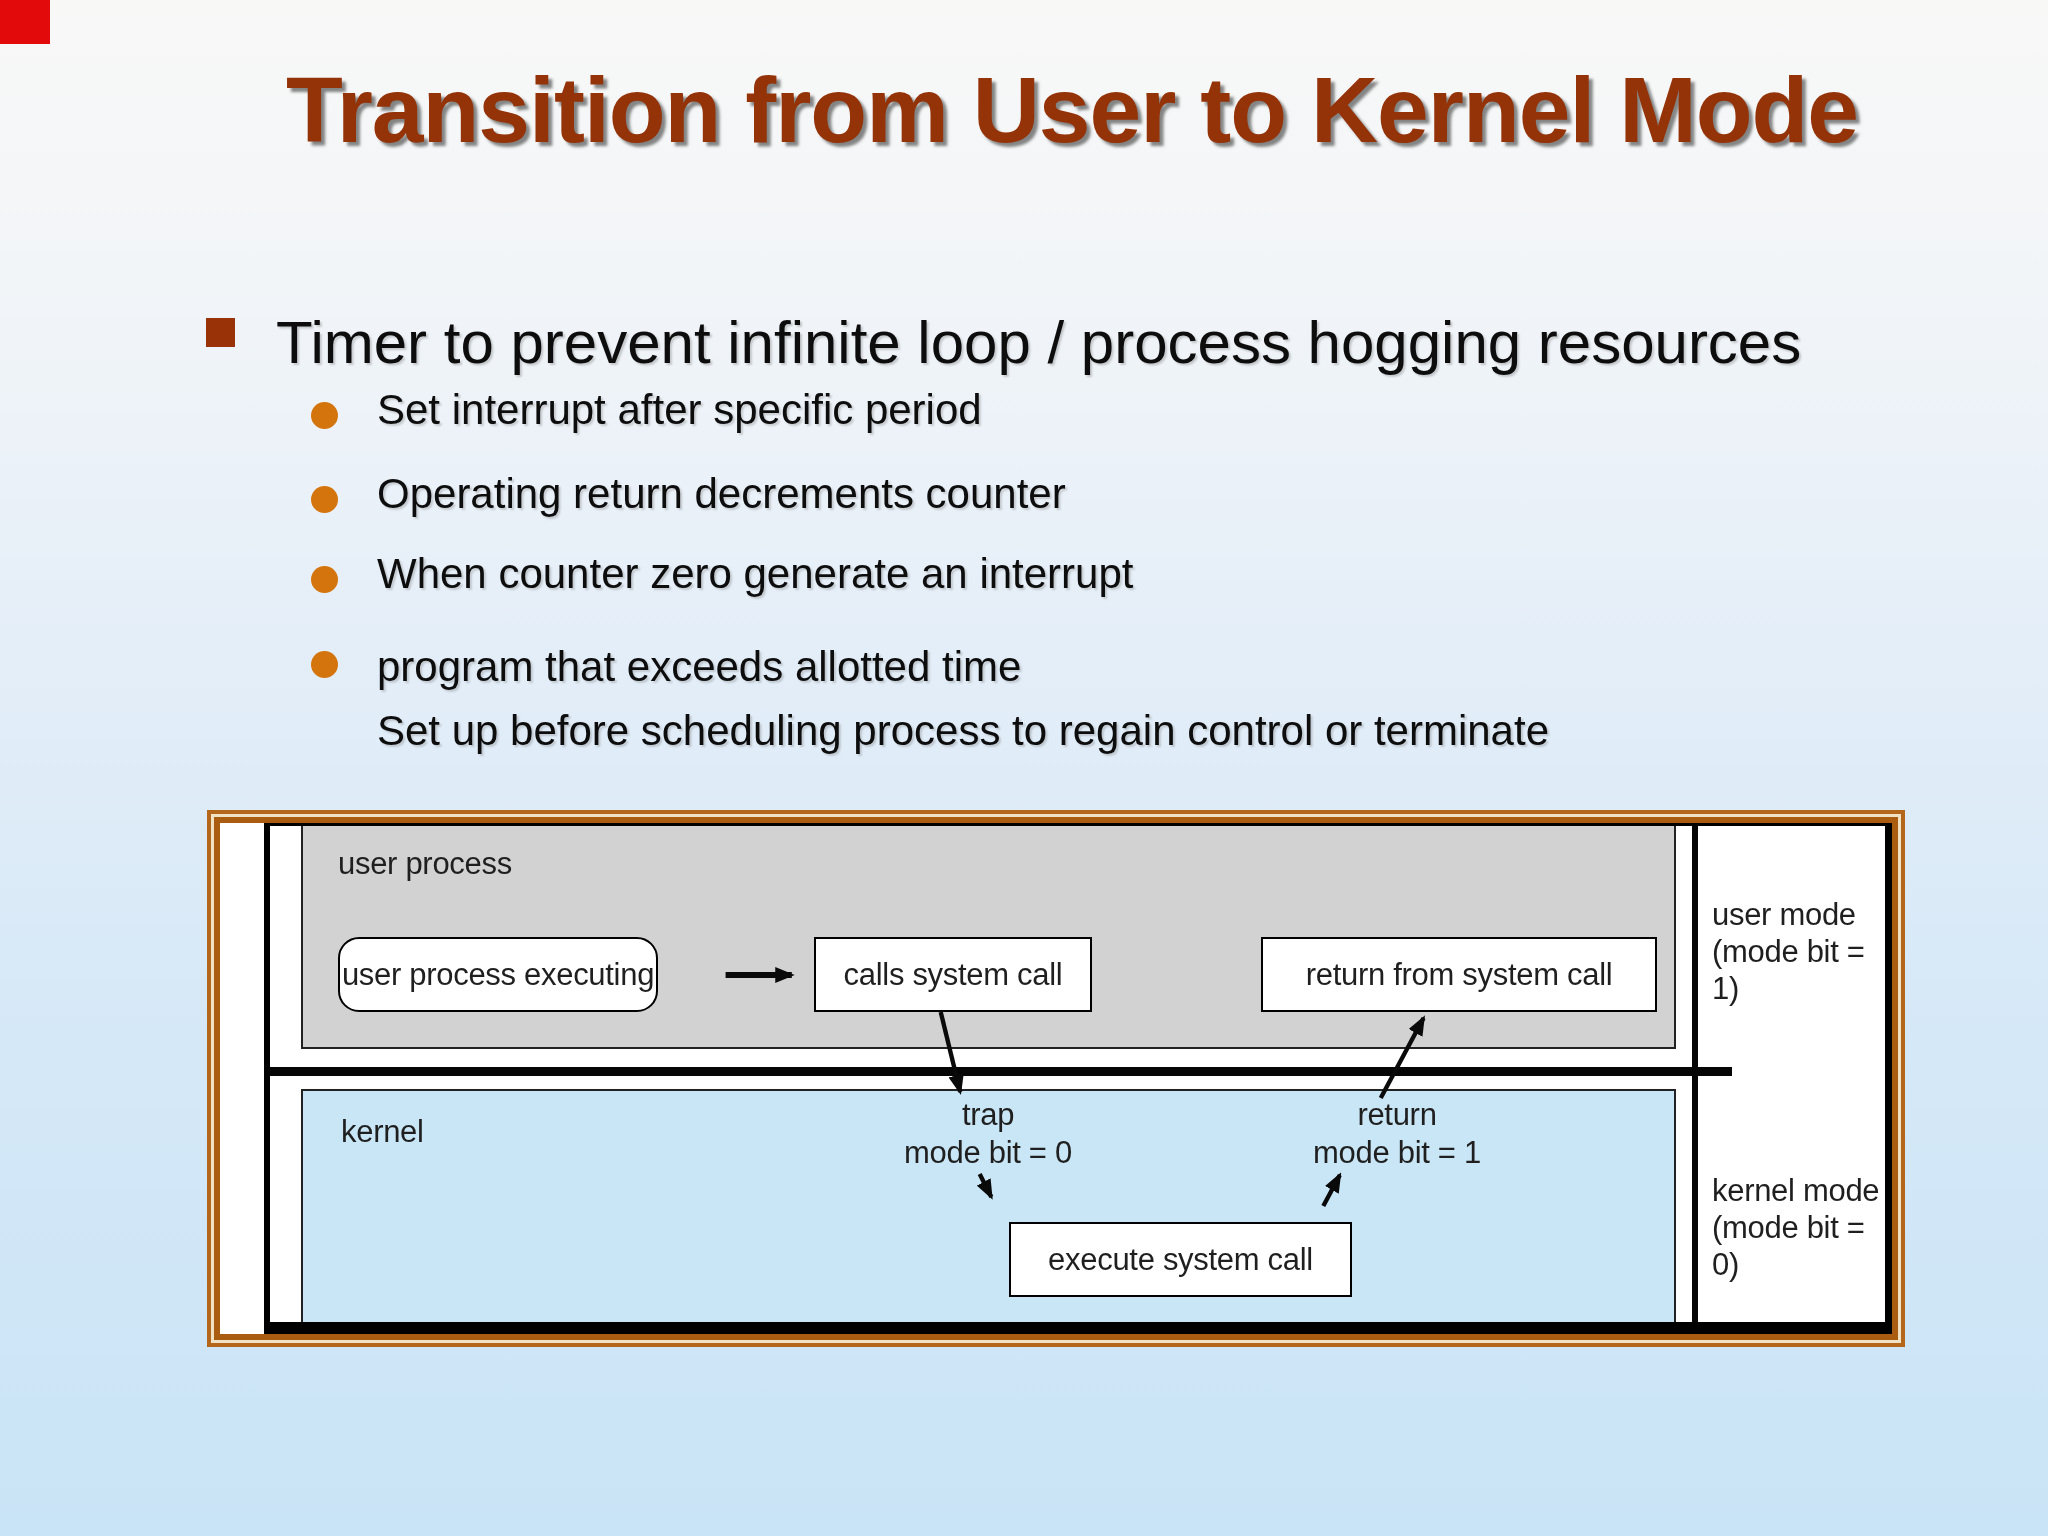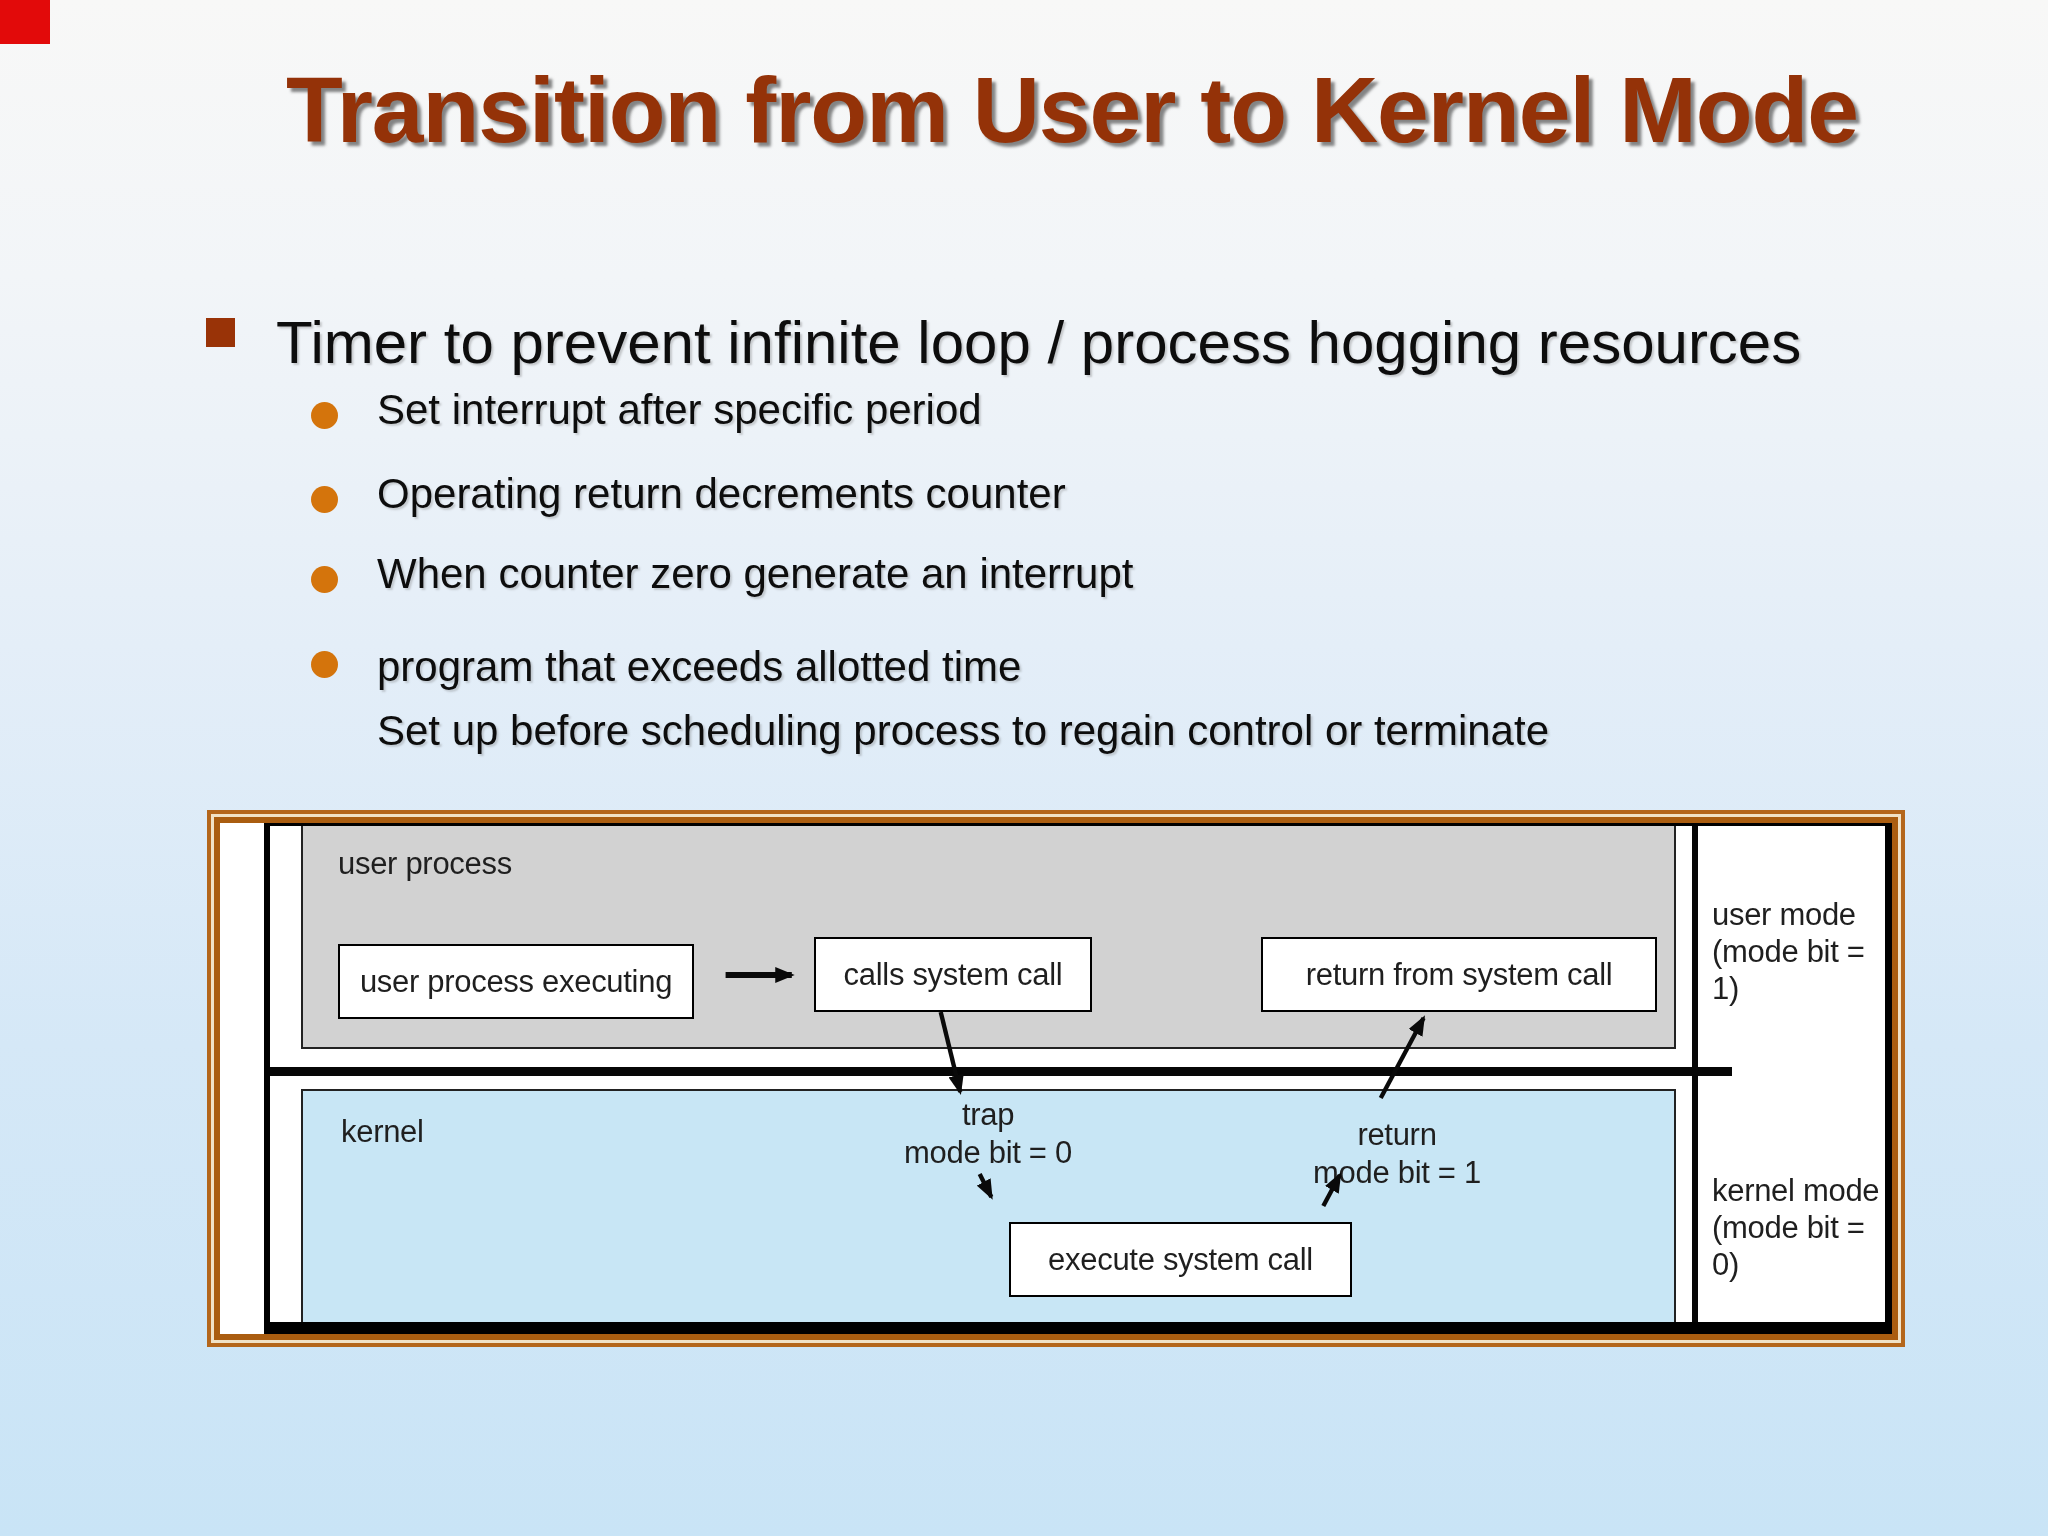--- a/index.html
+++ b/index.html
@@ -50,27 +50,27 @@
     background:#c8e6f5;border:2px solid #222;border-bottom:none;box-sizing:border-box;
   }
   .hr-thick{position:absolute;left:0;top:241px;width:1462px;height:9px;background:#060606;}
   .v-divider{position:absolute;left:1422px;top:0;width:6px;height:100%;background:#060606;}
   .region-label-user{position:absolute;left:68px;top:20px;}
   .region-label-kernel{position:absolute;left:71px;top:288px;}
   .fbox{
     position:absolute;height:75px;background:#fff;border:2px solid #000;box-sizing:border-box;
     display:flex;align-items:center;justify-content:center;white-space:nowrap;
   }
-  .box-a{left:68px;top:118px;width:356px;}
+  .box-a{left:68px;top:111px;width:320px;border-radius:21px;}
   .box-b{left:544px;top:111px;width:278px;}
   .box-c{left:991px;top:111px;width:396px;}
   .box-d{left:739px;top:378px;width:343px;margin-top:18px;}
   .lbl-2line{position:absolute;width:200px;text-align:center;line-height:38px;}
   .lbl-trap{left:618px;top:270px;}
-  .lbl-return{left:1027px;top:270px;margin-top:20px;}
+  .lbl-return{left:1027px;top:270px;}
   .mode-block{position:absolute;left:1442px;line-height:37px;}
   .mode-user{top:70px;}
   .mode-kernel{top:346px;}
   .arrows{position:absolute;left:0;top:0;width:100%;height:100%;pointer-events:none;}
 </style>
 </head>
 <body>
 
 <div class="slide">
 

